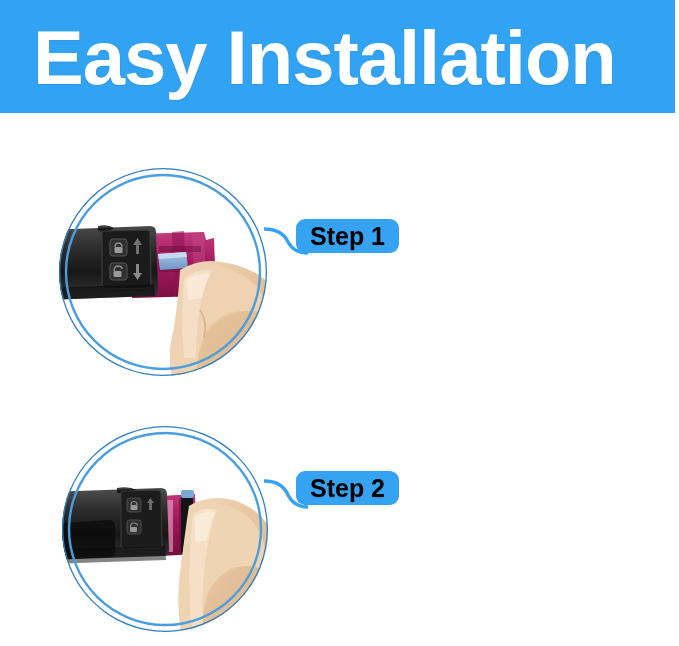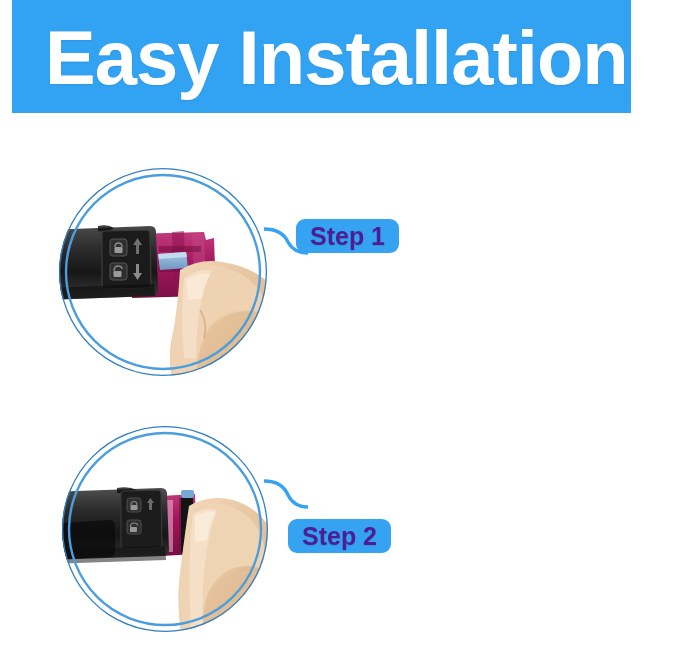--- a/index.html
+++ b/index.html
@@ -13,25 +13,24 @@
     font-family: "Liberation Sans", sans-serif;
     overflow: hidden;
     position: relative;
   }
 
   
   #header-banner {
     position: absolute;
     left: 0;
     top: 0;
-    width: 619px;
+    width: 675px;
     height: 113px;
     background: #32a2f2;
     overflow: hidden;
-    margin-left: 12px;
   }
   #header-title {
     position: absolute;
     left: 33px;
     top: 14px;
     font-size: 76px;
     line-height: 88px;
     font-weight: bold;
     color: #ffffff;
     letter-spacing: -1px;
@@ -58,21 +57,21 @@
   .photo-circle svg { display: block; }
 
   
   .connector {
     position: absolute;
   }
   .step-badge {
     position: absolute;
     background: #36a3f2;
     border-radius: 9px;
-    color: #4c1d95;
+    color: #000000;
     font-weight: bold;
     font-size: 25px;
     line-height: 34px;
     height: 34px;
     padding: 0 14px;
     white-space: nowrap;
     text-shadow: 0 1px 1px rgba(0,0,0,0.10);
   }
   .step-desc {
     position: absolute;
@@ -269,17 +268,17 @@
         <circle cx="108" cy="109" r="103" fill="none" stroke="#2f7fc4" stroke-width="2.6"></circle>
         <circle cx="108" cy="109" r="96" fill="none" stroke="#4a9ede" stroke-width="2.4"></circle>
       </g>
     </svg>
   </div>
 
   <svg class="connector" style="left:264px; top:84px; width:44px; height:40px;" viewBox="0 0 44 40">
     <path d="M0 4 Q18 4 24 18 Q30 30 44 30" fill="none" stroke="#36a3f2" stroke-width="3.4" stroke-linecap="round"></path>
   </svg>
 
-  <div class="step-badge" style="left:288px; top:78px;margin-top:48px;">
+  <div class="step-badge" style="left:296px; top:78px;">
     <span>Step 2</span>
   </div>
 
 </div>
 
 </body></html>

